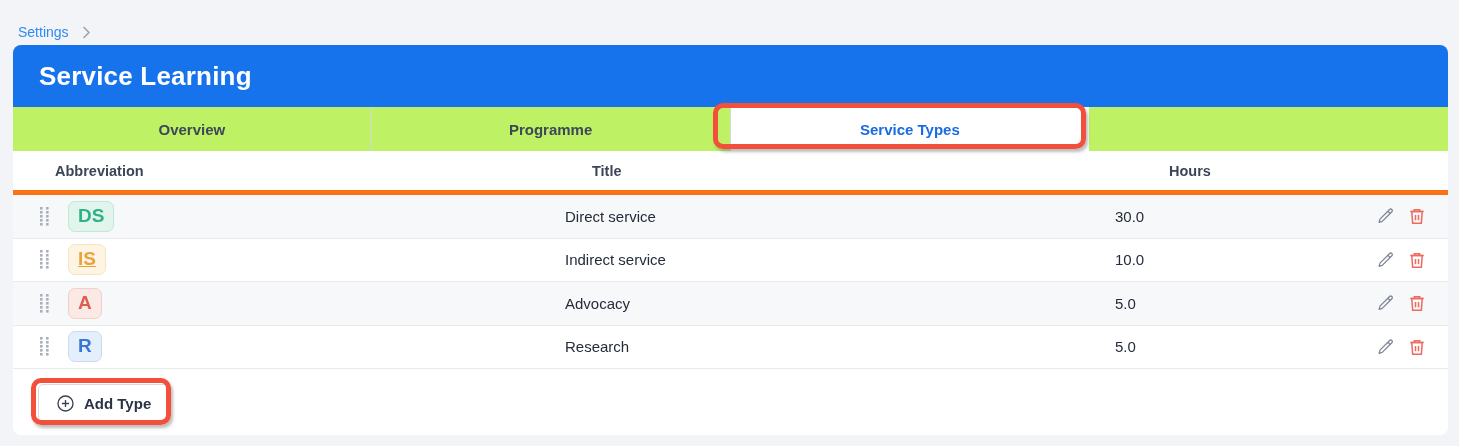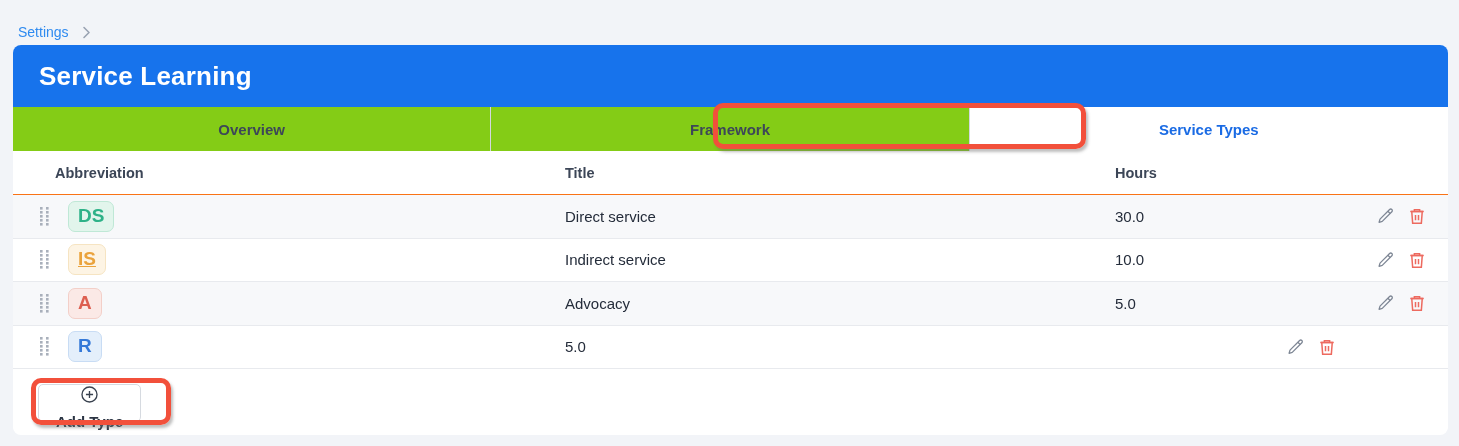--- a/index.html
+++ b/index.html
@@ -37,40 +37,41 @@
     border-radius:8px 8px 0 0;
     display:flex; align-items:center;
     padding-left:26px;
   }
   .page-title {
     color:#ffffff; font-size:26px; font-weight:bold; letter-spacing:0.2px;
   }
 
   
   .tabs {
-    display:grid; grid-template-columns:repeat(3,1fr);
-    height:44px; background:#84cc16;
+    display:grid; grid-template-columns:repeat(4,1fr);
+    height:44px; background:#bef264;
   }
   .tab {
     display:flex; align-items:center; justify-content:center;
     font-size:15px; font-weight:600; color:#3d4758;
     border-right:1px solid #d4d7dd;
     cursor:pointer;
   }
   .tab:last-child { border-right:none; }
   .tab.active { background:#ffffff; border-right:none; }
 
   
   .thead {
     display:grid; grid-template-columns:525px 550px 1fr 90px;
     height:44px; align-items:center;
     padding-left:27px;
     font-weight:700; font-size:14.5px; color:#3c4657;
-    border-bottom:1px solid #f97316;
+    border-bottom:5px solid #f97316;
     background:#ffffff;
+    gap:27px;
   }
   .thead .h-abbr { padding-left:15px; }
 
   .trow {
     display:grid; grid-template-columns:28px 497px 550px 1fr 90px;
     height:43.5px; align-items:center;
     padding-left:27px;
     border-bottom:1px solid #e8eaee;
     font-size:15px; color:#242c3a;
     background:#ffffff;
@@ -101,21 +102,20 @@
     position:absolute; left:25px; top:15px;
     height:38px;
     display:flex; align-items:center; gap:9px;
     padding:0 17px;
     background:#ffffff;
     border:1px solid #d6dae0;
     border-radius:5px;
     font-size:15px; font-weight:700; color:#2b3443;
     cursor:pointer;
     font-family:"Liberation Sans", sans-serif;
-    flex-direction:column;
   }
   .add-btn svg { width:19px; height:19px; color:#39424f; }
 
   
   .annotation-box {
     position:absolute;
     border:5px solid #f2503b;
     border-radius:10px;
     box-shadow:2px 3px 3px rgba(110,110,110,0.45);
     pointer-events:none;
@@ -139,21 +139,21 @@
 
   <div class="page-header" style="background: rgb(23, 115, 236);">
     <span class="page-title">Service Learning</span>
   </div>
 
   <div class="tabs">
     <div class="tab">
       <span class="tab-label">Overview</span>
     </div>
     <div class="tab">
-      <span class="tab-label">Framework</span>
+      <span class="tab-label">Programme</span>
     </div>
     <div class="tab active">
       <span class="tab-label" style="font-weight: 700; color: rgb(26, 107, 228);">Service Types</span>
     </div>
   </div>
 
   <div class="thead">
     <span class="h-abbr">Abbreviation</span>
     <span>Title</span>
     <span>Hours</span>
@@ -277,20 +277,21 @@
           <rect x="6" y="4" width="2.6" height="2.6"></rect>
           <rect x="0" y="8" width="2.6" height="2.6"></rect>
           <rect x="6" y="8" width="2.6" height="2.6"></rect>
           <rect x="0" y="12" width="2.6" height="2.6"></rect>
           <rect x="6" y="12" width="2.6" height="2.6"></rect>
           <rect x="0" y="16" width="2.6" height="2.6"></rect>
           <rect x="6" y="16" width="2.6" height="2.6"></rect>
         </svg>
     </span>
     <span><span class="badge" style="background: rgb(228, 239, 251); border-color: rgb(200, 220, 244); color: rgb(53, 121, 216);">R</span></span>
+    <span>Research</span>
     <span>5.0</span>
     <span class="cell-actions">
       <span class="icon-btn" style="color: rgb(125, 134, 148);">
         <svg viewBox="0 0 24 24" fill="none" stroke="currentColor" stroke-width="1.7" stroke-linejoin="round">
             <path d="M16.8 3.4 a2.1 2.1 0 0 1 3 3 L7 19.2 L2.8 20.4 L4 16.2 Z"></path>
             <path d="M14.5 5.7 l3 3"></path>
           </svg>
       </span>
       <span class="icon-btn" style="color: rgb(237, 106, 95);">
         <svg viewBox="0 0 24 24" fill="none" stroke="currentColor" stroke-width="2">

